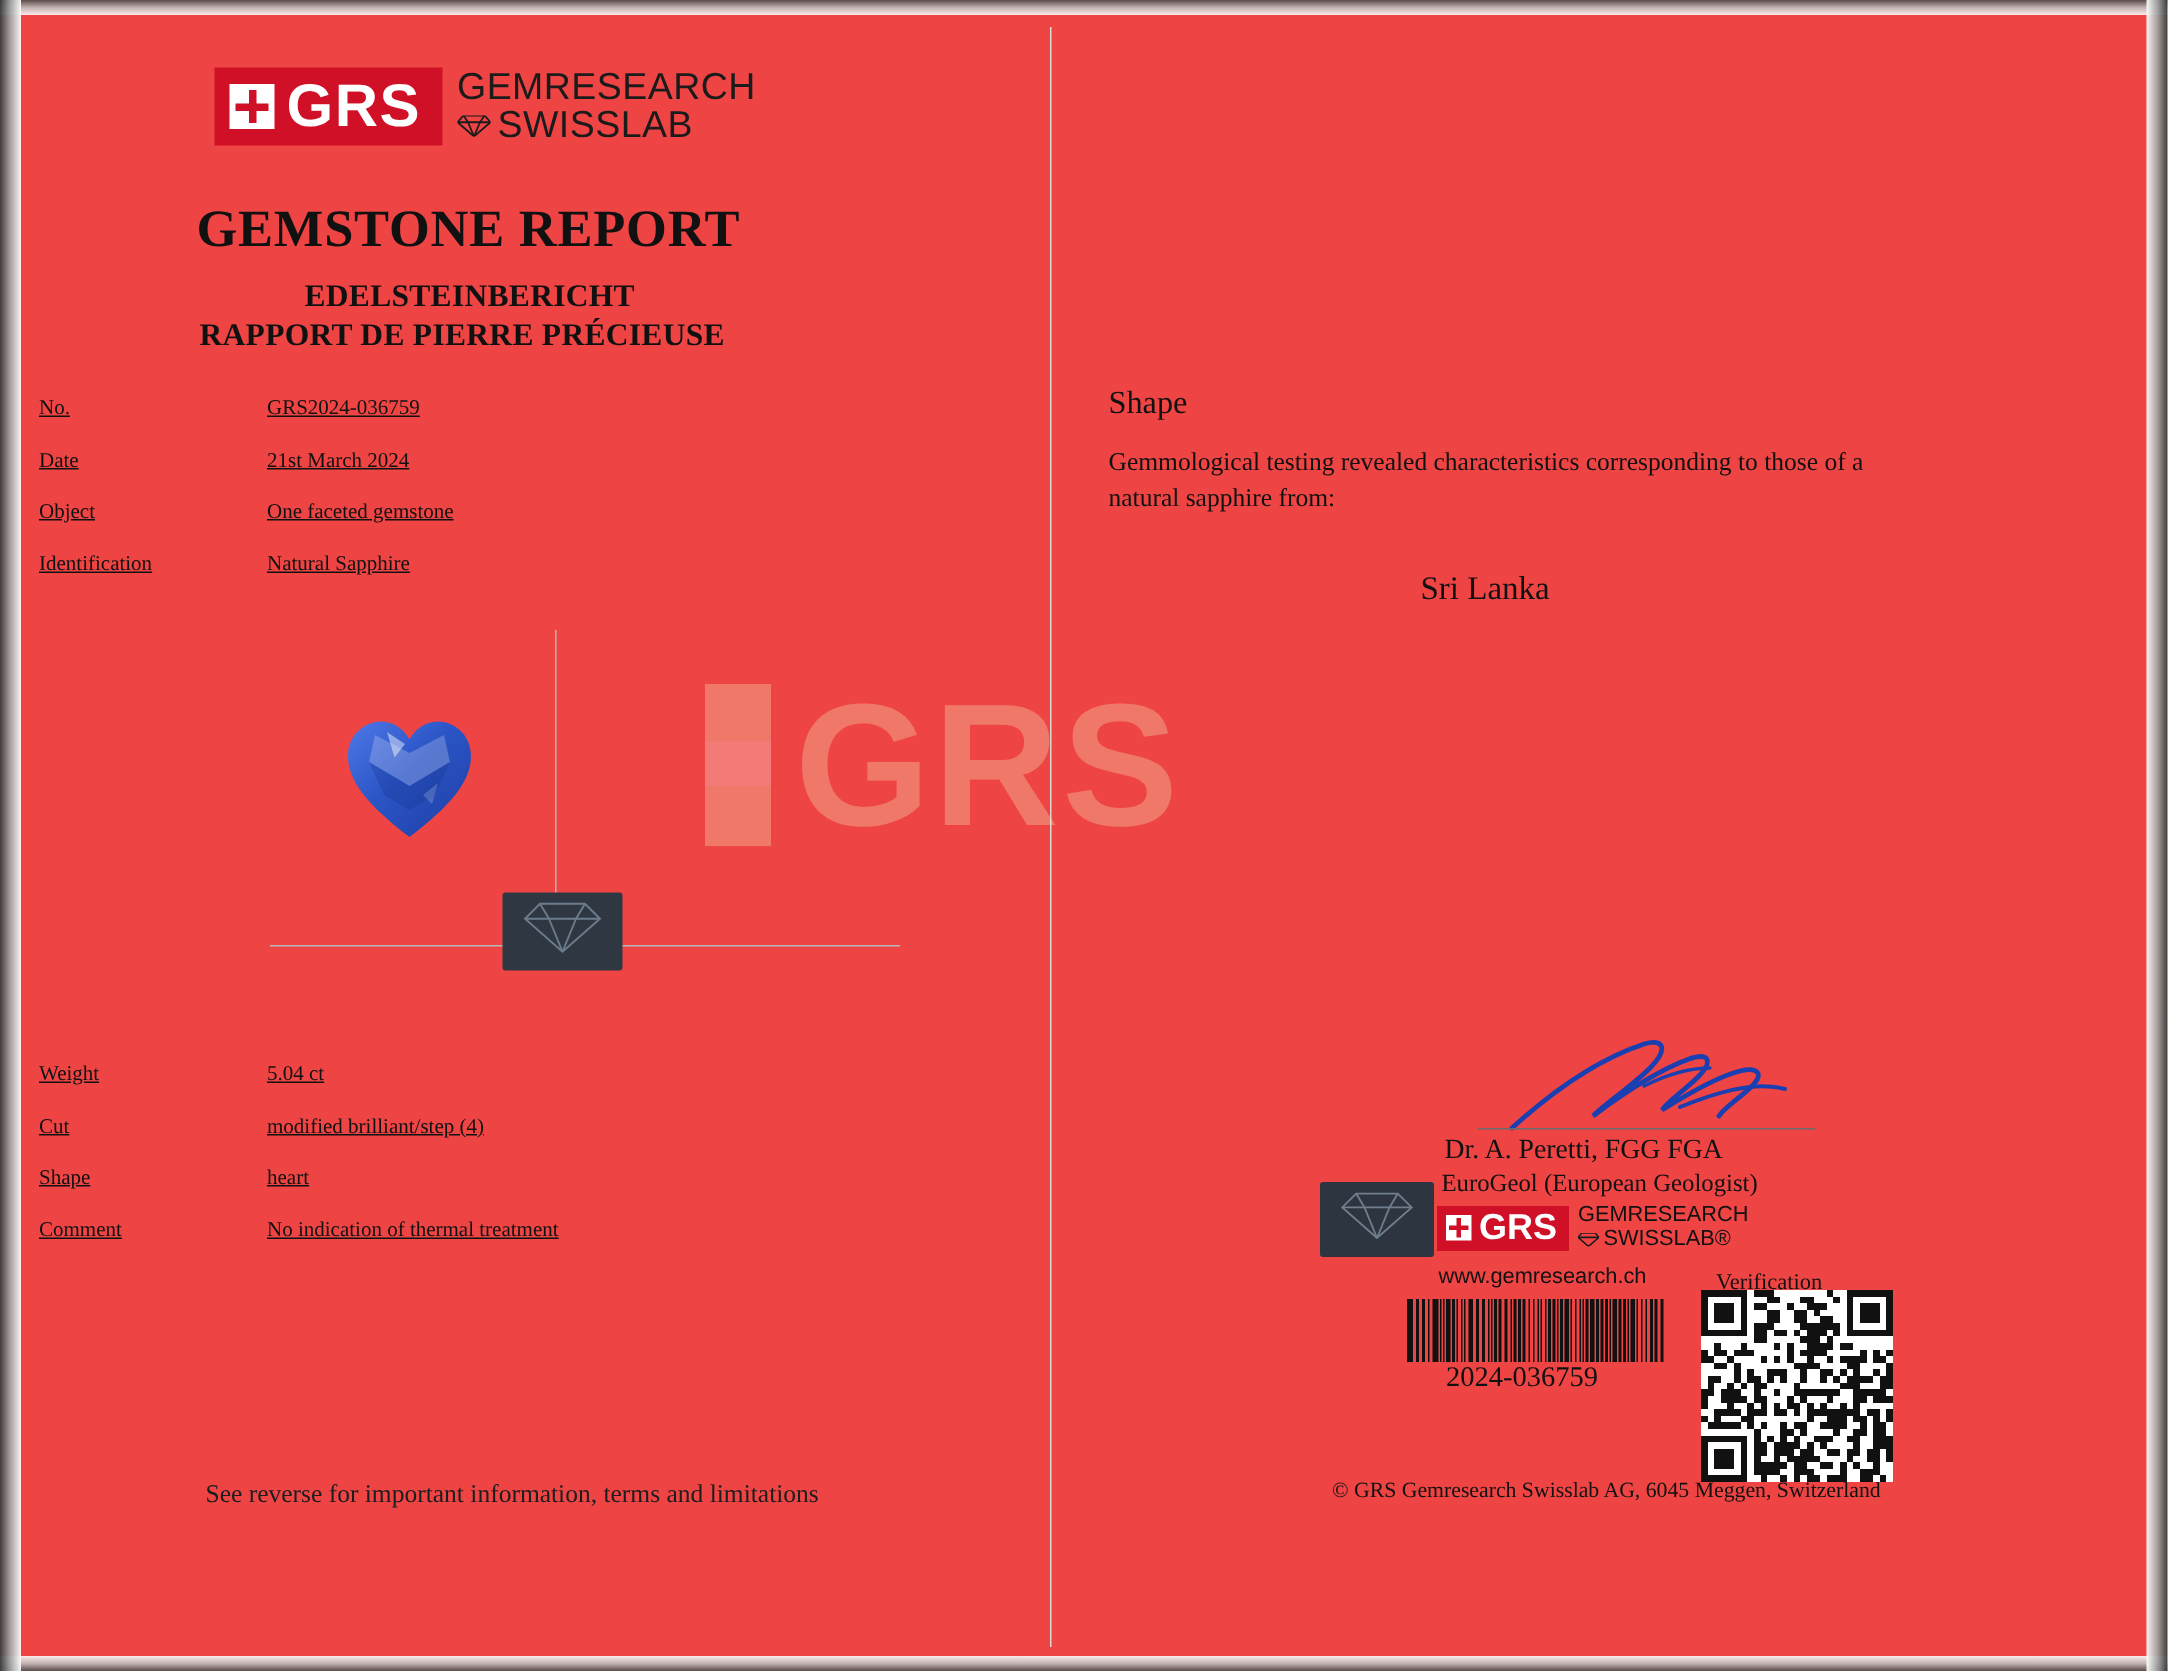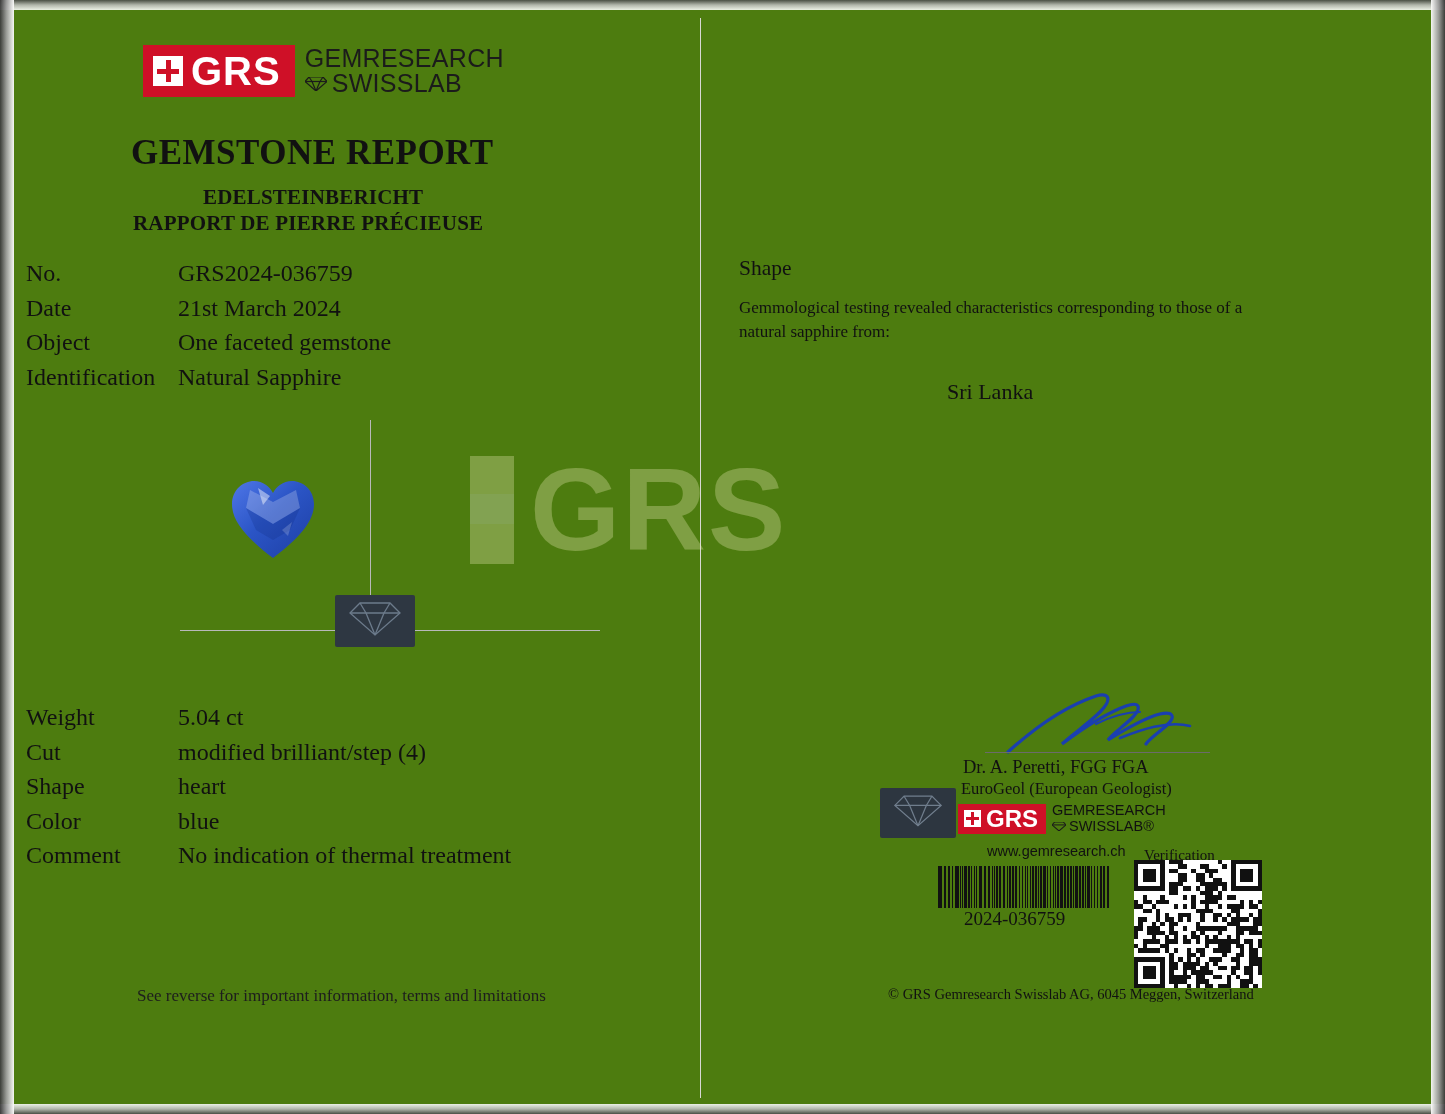--- a/index.html
+++ b/index.html
@@ -14,21 +14,21 @@
     color: #111111;
     position: relative;
     overflow: hidden;
   }
 
   .page {
     position: absolute;
     left: 0; top: 0;
     width: 1445px;
     height: 1114px;
-    background: #4d7c0f;
+    background: #ef4444;
   }
 
   
   .edge-left {
     position: absolute; left: 0; top: 0; width: 14px; height: 1114px;
     background: linear-gradient(to right, #3a3a3a, #9c9c9c 45%, #fdfdfc);
     opacity: .95;
   }
   .edge-right {
     position: absolute; right: 0; top: 0; width: 14px; height: 1114px;
@@ -143,22 +143,23 @@
 
   
   .fields-top {
     position: absolute;
     left: 26px;
     top: 256px;
     width: 640px;
   }
   .frow {
     display: flex;
-    font-size: 24px;
+    font-size: 14px;
     line-height: 34.5px;
+    text-decoration: underline;
   }
   .fkey { width: 152px; flex: 0 0 152px; }
   .fval { flex: 1; }
 
   
   .gem-area {
     position: absolute;
     left: 180px;
     top: 420px;
     width: 420px;
@@ -344,21 +345,20 @@
   .chip-right .hg {
     position:absolute; left:50%; top:50%; transform:translate(-50%,-50%); opacity:.55;
   }
 
   .website {
     position: absolute;
     left: 959px;
     top: 843px;
     font-size: 14.5px;
     font-family: "Liberation Sans", sans-serif;
-    margin-left: 28px;
   }
   .verif-label {
     position: absolute;
     left: 1144px;
     top: 847px;
     font-size: 15px;
   }
 
   
   .barcode {
@@ -497,24 +497,20 @@
       <div class="fkey">Weight</div>
       <div class="fval">5.04 ct</div>
     </div>
     <div class="frow">
       <div class="fkey">Cut</div>
       <div class="fval">modified brilliant/step (4)</div>
     </div>
     <div class="frow">
       <div class="fkey">Shape</div>
       <div class="fval">heart</div>
-    </div>
-    <div class="frow">
-      <div class="fkey">Color</div>
-      <div class="fval">blue</div>
     </div>
     <div class="frow">
       <div class="fkey">Comment</div>
       <div class="fval">No indication of thermal treatment</div>
     </div>
   </div>
 
   <div class="footer-left">See reverse for important information, terms and limitations</div>
 
   <div class="origin-title">Shape</div>

